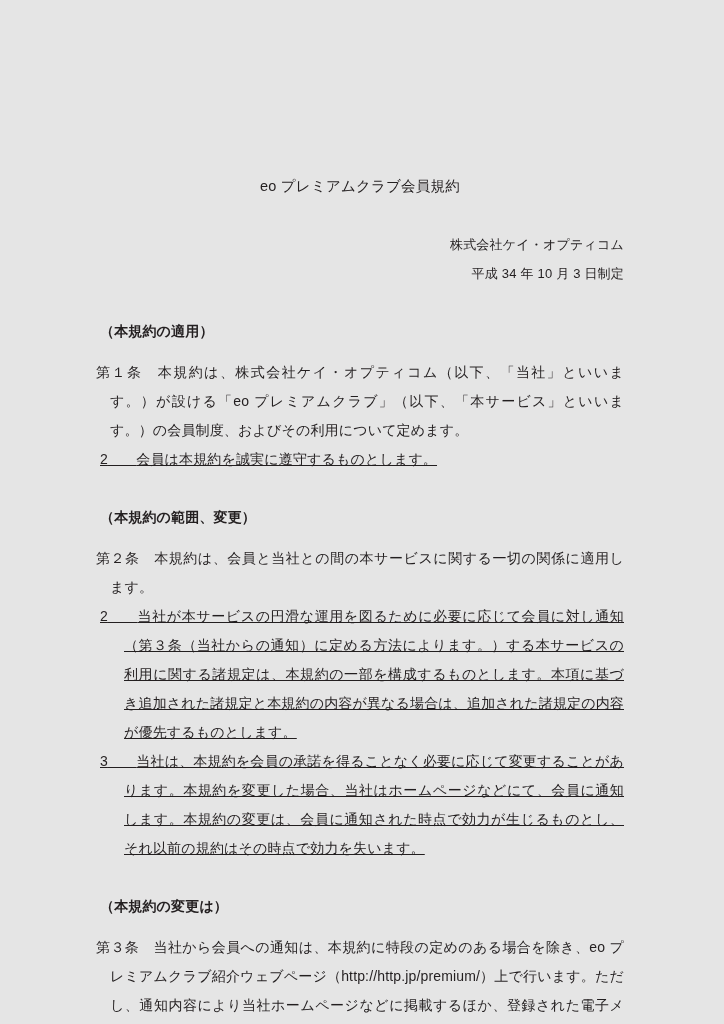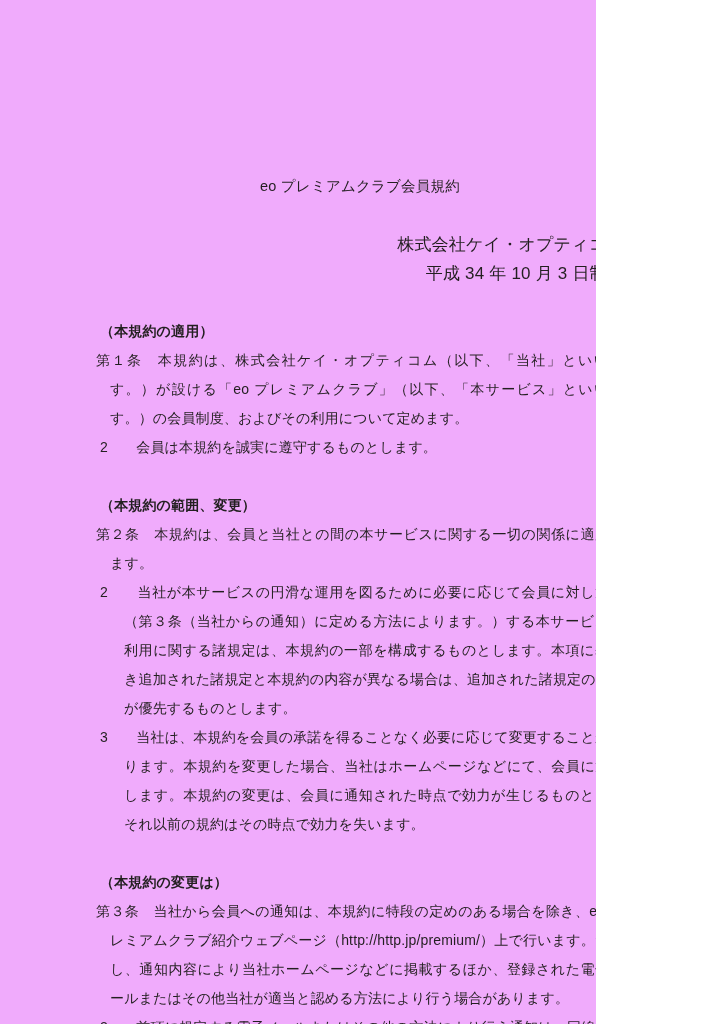--- a/index.html
+++ b/index.html
@@ -11,24 +11,24 @@
   body {
     width: 724px;
     height: 1024px;
     font-family: "Liberation Sans", "DejaVu Sans", sans-serif;
     color: #231f20;
     -webkit-font-smoothing: antialiased;
   }
 
   .page {
     position: relative;
-    width: 596px;
+    width: 724px;
     height: 1024px;
     box-sizing: border-box;
-    background: #f0abfc;
+    background: #e5e5e5;
     overflow: hidden;
   }
 
   
   .content {
     position: absolute;
     left: 96px;
     top: 0;
     width: 528px;
   }
@@ -38,21 +38,21 @@
     font-size: 14.5px;
     line-height: 29px;
     margin-top: 172px;
     letter-spacing: 0.2px;
     white-space: nowrap;
   }
 
   .masthead {
     margin-top: 29px;
     text-align: right;
-    font-size: 17px;
+    font-size: 13px;
     line-height: 29px;
     letter-spacing: 0.2px;
   }
   .masthead .line {
     display: block;
     white-space: nowrap;
   }
 
   .body-block {
     margin-top: 29px;
@@ -77,25 +77,27 @@
   
   .para {
     padding-left: 14px;
     text-indent: -14px;
     text-align: justify;
     text-justify: inter-character;
   }
   .para.article {
     padding-left: 14px;
     text-indent: -14px;
+    margin-top: 12px;
   }
   
   .para.clause {
     padding-left: 28px;
     text-indent: -24px;
+    text-decoration: underline;
   }
 
   .marker {
     white-space: pre;
   }
   .gap-wide { white-space: pre; }
 </style>
 </head>
 <body>
 

